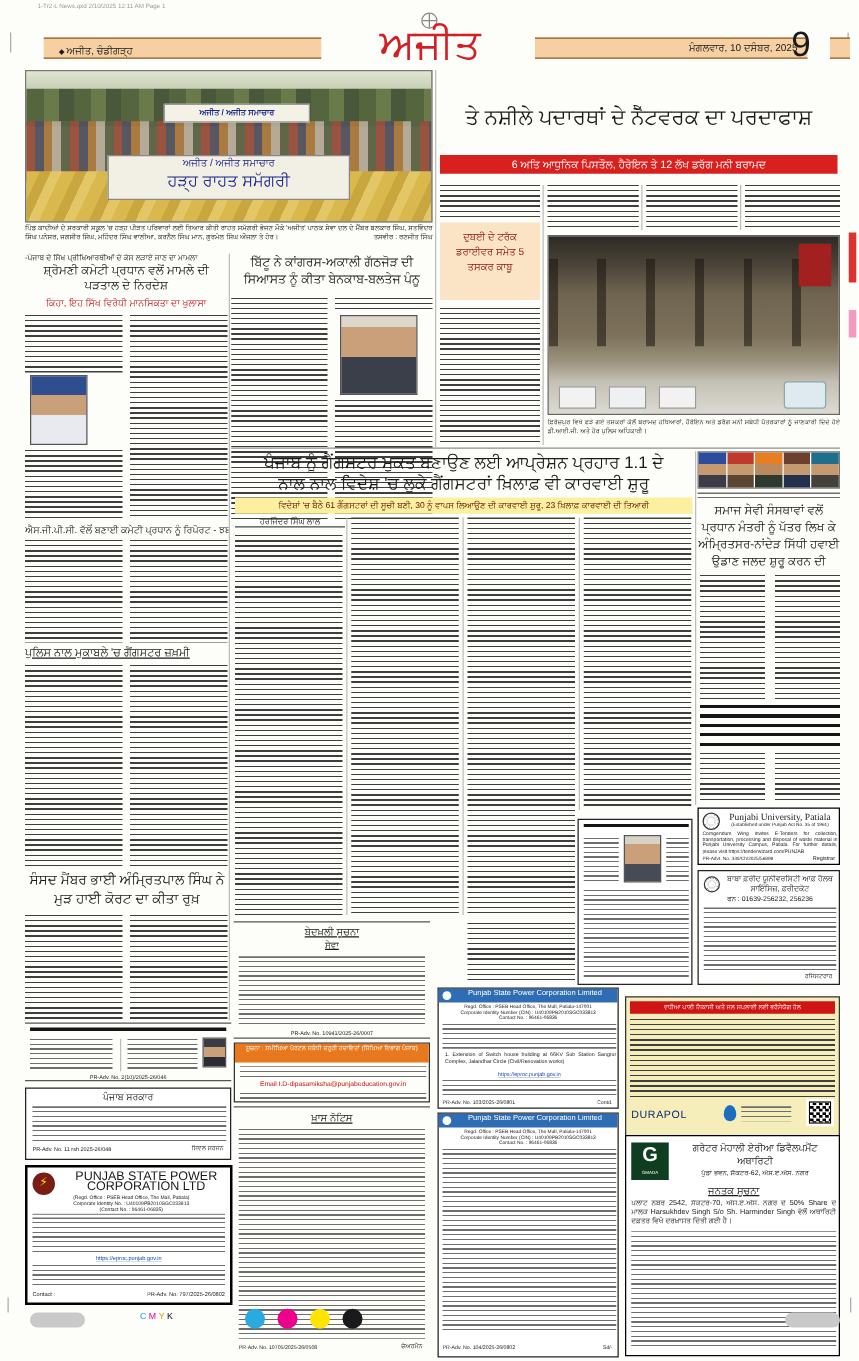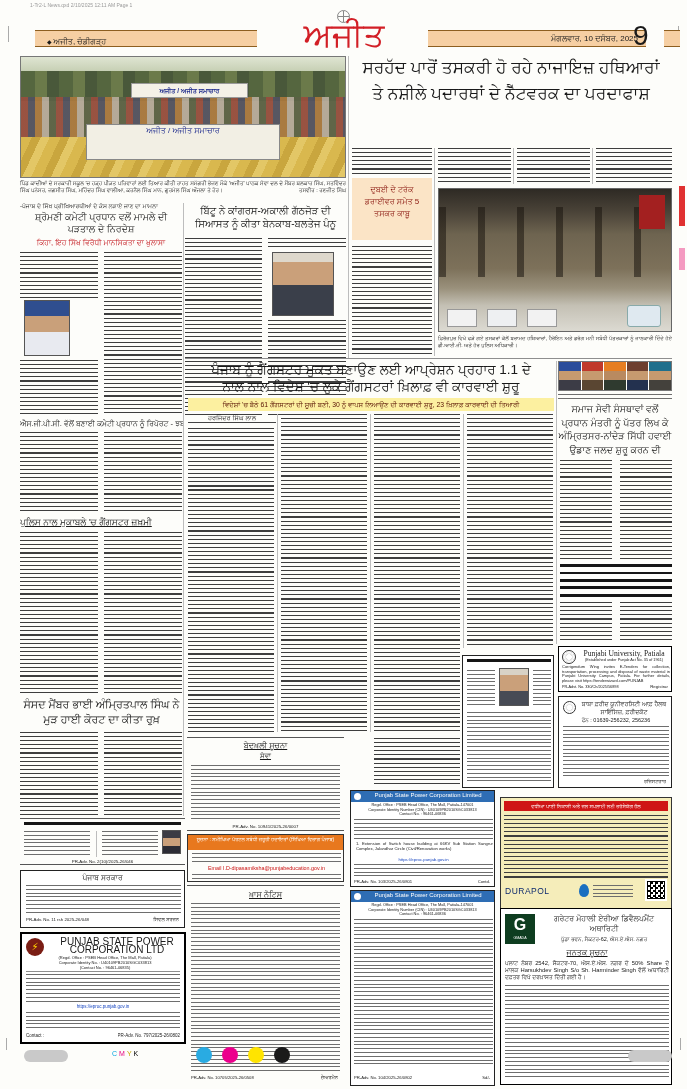--- a/index.html
+++ b/index.html
@@ -50,20 +50,21 @@
   <div class="abs" style="left:20px;top:56px;width:326px;height:122px;border:1px solid #777;background:#cbb98e;overflow:hidden">
     <div class="abs" style="left:0;top:0;width:100%;height:22px;background:linear-gradient(#dfe5d2,#b9c4a4)"></div>
     <div class="abs" style="left:0;top:14px;width:100%;height:30px;background:repeating-linear-gradient(90deg,#55663f 0 14px,#6b7a4a 14px 26px,#49583a 26px 38px)"></div>
     <div class="abs" style="left:0;top:40px;width:100%;height:48px;background:#776650;opacity:.95">
       <div style="width:100%;height:100%;background:repeating-linear-gradient(90deg,rgba(176,58,46,.55) 0 7px,rgba(44,62,112,.5) 7px 14px,rgba(217,137,42,.5) 14px 21px,rgba(240,236,225,.5) 21px 28px,rgba(63,93,58,.5) 28px 35px)"></div>
     </div>
     <div class="abs" style="left:0;bottom:0;width:100%;height:40px;background:repeating-linear-gradient(115deg,#d9b84e 0 10px,#c9a63e 10px 18px,#e3c766 18px 26px)"></div>
     <div class="abs cen" style="left:34%;top:22%;width:36%;height:15px;background:#f4f1e7;border:1px solid #999;color:#1d2a8c;font-weight:bold;font-size:6.5px;line-height:14px;overflow:hidden">ਅਜੀਤ / ਅਜੀਤ ਸਮਾਚਾਰ</div>
     <div class="abs cen" style="left:20%;top:56%;width:60%;height:36px;background:#f2efe4;border:1px solid #888;color:#1d2a8c;overflow:hidden">
       <div class="b" style="font-size:8px;line-height:12px">ਅਜੀਤ / ਅਜੀਤ ਸਮਾਚਾਰ</div>
+      <div class="b" style="font-size:13px;line-height:16px">ਹੜ੍ਹ ਰਾਹਤ ਸਮੱਗਰੀ</div>
     </div>
   </div>
   <div class="abs j" style="left:20px;top:180px;width:326px;font-size:5.5px;line-height:7px">
     <span>ਪਿੰਡ ਕਾਦੀਆਂ ਦੇ ਸਰਕਾਰੀ ਸਕੂਲ 'ਚ ਹੜ੍ਹ ਪੀੜਤ ਪਰਿਵਾਰਾਂ ਲਈ ਤਿਆਰ ਕੀਤੀ ਰਾਹਤ ਸਮੱਗਰੀ ਭੇਜਣ ਮੌਕੇ 'ਅਜੀਤ' ਪਾਠਕ ਸੇਵਾ ਦਲ ਦੇ ਮੈਂਬਰ ਬਲਕਾਰ ਸਿੰਘ, ਸਤਵਿੰਦਰ ਸਿੰਘ ਪਨੇਸਰ, ਜਗਸੀਰ ਸਿੰਘ, ਮਹਿੰਦਰ ਸਿੰਘ ਵਾਲੀਆ, ਕਰਨੈਲ ਸਿੰਘ ਮਾਨ, ਗੁਰਮੇਲ ਸਿੰਘ ਔਜਲਾ ਤੇ ਹੋਰ।</span>
     <span class="b" style="float:right">ਤਸਵੀਰ : ਰਣਜੀਤ ਸਿੰਘ</span>
   </div>
 
   <div class="abs b nowrap" style="left:20px;top:203px;width:162px;font-size:6px">-ਪੰਜਾਬ ਦੇ ਸਿੱਖ ਪ੍ਰੀਖਿਆਰਥੀਆਂ ਦੇ ਕੇਸ ਲੜਾਏ ਜਾਣ ਦਾ ਮਾਮਲਾ</div>
   <div class="abs b cen" style="left:20px;top:211px;width:162px;font-size:9.5px;line-height:11.5px;overflow:hidden;height:24px">ਸ਼੍ਰੋਮਣੀ ਕਮੇਟੀ ਪ੍ਰਧਾਨ ਵਲੋਂ ਮਾਮਲੇ ਦੀ ਪੜਤਾਲ ਦੇ ਨਿਰਦੇਸ਼</div>
   <div class="abs b cen red nowrap" style="left:20px;top:238px;width:162px;font-size:7.5px">ਕਿਹਾ, ਇਹ ਸਿੱਖ ਵਿਰੋਧੀ ਮਾਨਸਿਕਤਾ ਦਾ ਖੁਲਾਸਾ</div>
@@ -83,22 +84,22 @@
   <div class="abs gk" style="left:104px;top:432px;width:78px;height:82px"></div>
 
   <div class="abs b nowrap" style="left:20px;top:517px;width:163px;font-size:9px;text-decoration:underline">ਪੁਲਿਸ ਨਾਲ ਮੁਕਾਬਲੇ 'ਚ ਗੈਂਗਸਟਰ ਜ਼ਖ਼ਮੀ</div>
   <div class="abs gk" style="left:20px;top:532px;width:78px;height:162px"></div>
   <div class="abs gk" style="left:104px;top:532px;width:78px;height:162px"></div>
 
   <div class="abs b cen" style="left:20px;top:697px;width:163px;font-size:11px;line-height:14.5px;height:30px;overflow:hidden">ਸੰਸਦ ਮੈਂਬਰ ਭਾਈ ਅੰਮ੍ਰਿਤਪਾਲ ਸਿੰਘ ਨੇ ਮੁੜ ਹਾਈ ਕੋਰਟ ਦਾ ਕੀਤਾ ਰੁਖ਼</div>
   <div class="abs gk" style="left:20px;top:732px;width:78px;height:84px"></div>
   <div class="abs gk" style="left:104px;top:732px;width:78px;height:84px"></div>
 
-  <div class="abs b cen nowrap" style="left:350px;top:58px;width:322px;font-size:17px">ਸਰਹੱਦ ਪਾਰੋਂ ਤਸਕਰੀ ਹੋ ਰਹੇ ਨਾਜਾਇਜ਼ ਹਥਿਆਰਾਂ</div>
   <div class="abs b cen nowrap" style="left:350px;top:84px;width:322px;font-size:17px">ਤੇ ਨਸ਼ੀਲੇ ਪਦਾਰਥਾਂ ਦੇ ਨੈੱਟਵਰਕ ਦਾ ਪਰਦਾਫਾਸ਼</div>
+  <div class="abs b cen nowrap" style="left:352px;top:124px;width:318px;height:15px;line-height:15px;background:#d8201f;color:#fff;font-size:8.5px">6 ਅਤਿ ਆਧੁਨਿਕ ਪਿਸਤੌਲ, ਹੈਰੋਇਨ ਤੇ 12 ਲੱਖ ਡਰੱਗ ਮਨੀ ਬਰਾਮਦ</div>
 
   <div class="abs gk" style="left:352px;top:148px;width:80px;height:26px"></div>
   <div class="abs b cen" style="left:352px;top:178px;width:80px;height:62px;background:#fbe4c6;color:#8c1a12;font-size:8px;line-height:12px;padding:6px 4px;overflow:hidden">ਦੁਬਈ ਦੇ ਟਰੱਕ ਡਰਾਈਵਰ ਸਮੇਤ 5 ਤਸਕਰ ਕਾਬੂ</div>
   <div class="abs gk" style="left:352px;top:246px;width:80px;height:110px"></div>
   <div class="abs gk" style="left:438px;top:148px;width:73px;height:36px"></div>
   <div class="abs gk" style="left:517px;top:148px;width:73px;height:36px"></div>
   <div class="abs gk" style="left:596px;top:148px;width:76px;height:36px"></div>
 
   <div class="abs" style="left:438px;top:188px;width:234px;height:144px;border:1px solid #666;overflow:hidden;background:linear-gradient(180deg,#2e2a24 0%,#4a4338 16%,#6e6450 32%,#7d715a 56%,#9a917c 70%,#c4c0b4 82%,#dcdad2 100%)">
     <div class="abs" style="left:0;top:18px;width:100%;height:70px;background:repeating-linear-gradient(90deg,rgba(25,20,14,.55) 0 7px,transparent 7px 39px)"></div>

